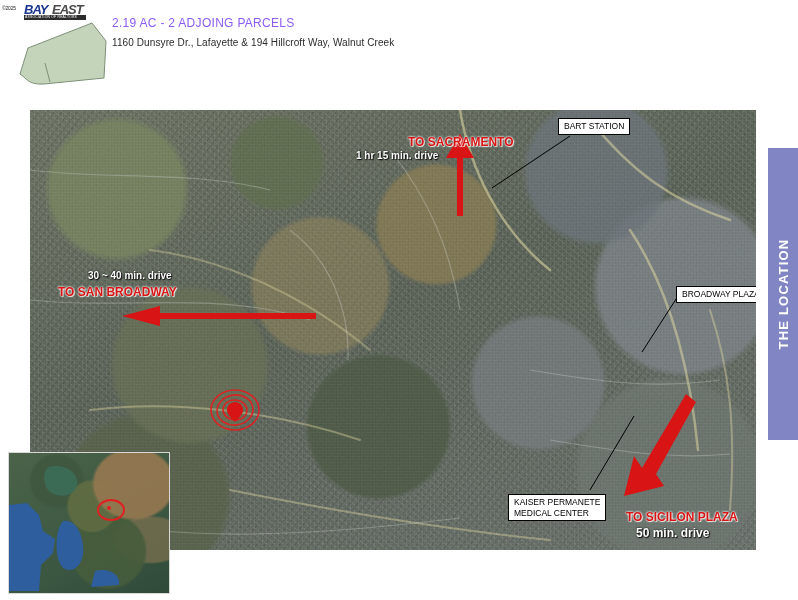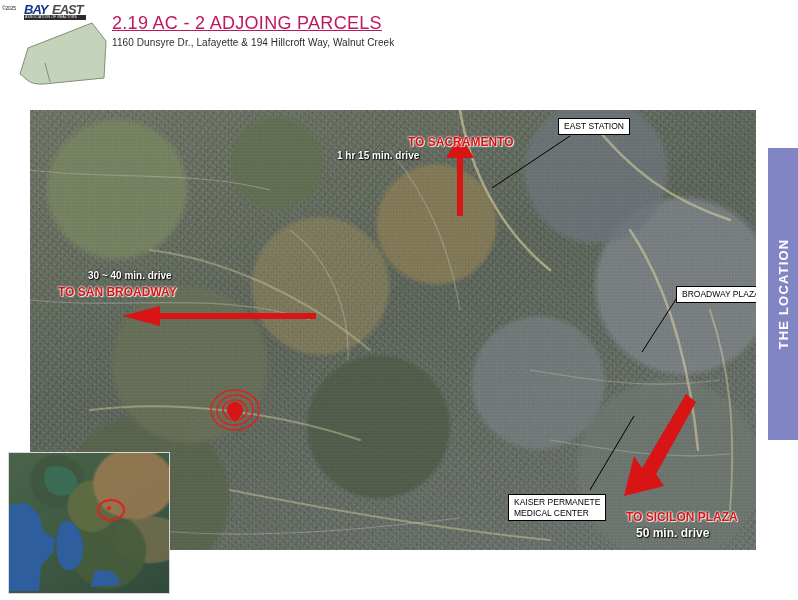--- a/index.html
+++ b/index.html
@@ -15,21 +15,21 @@
              color:#18348c;letter-spacing:-1px;line-height:13px;}
   #logo .east{position:absolute;left:50px;top:1px;font-size:13px;font-weight:bold;font-style:italic;
               color:#4a4a4a;letter-spacing:-1px;line-height:13px;}
   #logo .bar{position:absolute;left:22px;top:13px;width:62px;height:5px;background:#2b2b2b;}
   #logo .tag{position:absolute;left:23px;top:13px;font-size:3.4px;color:#fff;letter-spacing:.2px;
              line-height:5px;white-space:nowrap;}
 
   #parcel-shape{position:absolute;left:14px;top:18px;width:100px;height:72px;}
 
   #title-block{position:absolute;left:112px;top:14px;}
-  #eyebrow{font-size:18px;color:#be185d;letter-spacing:.3px;line-height:18px;white-space:nowrap;text-decoration:underline;}
+  #eyebrow{font-size:12px;color:#8b5cf6;letter-spacing:.3px;line-height:18px;white-space:nowrap;}
   #headline{font-size:21.5px;font-weight:bold;color:#16166e;letter-spacing:.2px;
             line-height:27px;white-space:nowrap;margin-top:1px;}
   #subhead{font-size:10px;color:#2b2b2b;letter-spacing:.1px;line-height:19px;
            white-space:nowrap;margin-top:1px;}
 
   
   #map{position:absolute;left:30px;top:110px;width:726px;height:440px;overflow:hidden;
        background:#5b6352;}
   #map-sat{position:absolute;inset:0;
      background-color:#5d6455;
@@ -168,29 +168,29 @@
     <path d="M96,4 L52,78 L44,66 L34,106 L74,96 L66,84 L106,12 Z" fill="#d81414"></path>
   </svg>
 
   <svg width="726" height="440" style="position:absolute;inset:0">
     <line x1="540" y1="26" x2="462" y2="78" stroke="#000" stroke-width="1"></line>
     <line x1="648" y1="186" x2="612" y2="242" stroke="#000" stroke-width="1"></line>
     <line x1="560" y1="380" x2="604" y2="306" stroke="#000" stroke-width="1"></line>
   </svg>
 
   <div class="maplabel lbl-red" style="left:378px;top:25px;font-size:12px;">TO SACRAMENTO</div>
-  <div class="maplabel lbl-white" style="left:307px;top:40px;font-size:10px;">1 hr 15 min. drive</div>
+  <div class="maplabel lbl-white" style="left:326px;top:40px;font-size:10px;">1 hr 15 min. drive</div>
 
   <div class="maplabel lbl-red" style="left:28px;top:175px;font-size:12px;">TO SAN BROADWAY</div>
   <div class="maplabel lbl-white" style="left:58px;top:160px;font-size:10px;">30 ~ 40 min. drive</div>
 
   <div class="maplabel lbl-red" style="left:596px;top:400px;font-size:12px;">TO SICILON PLAZA</div>
   <div class="maplabel lbl-white" style="left:606px;top:416px;font-size:12px;text-align:right;">50 min. drive</div>
 
-  <div class="callout" style="left:528px;top:8px;">EAST STATION</div>
+  <div class="callout" style="left:528px;top:8px;">BART STATION</div>
 
   <div class="callout" style="left:646px;top:176px;">BROADWAY PLAZA</div>
 
   <div class="callout" style="left:478px;top:384px;text-align:left;">
     <div>KAISER PERMANETE</div>
     <div>MEDICAL CENTER</div>
   </div>
 </div>
 
 <div id="loc-tab">

